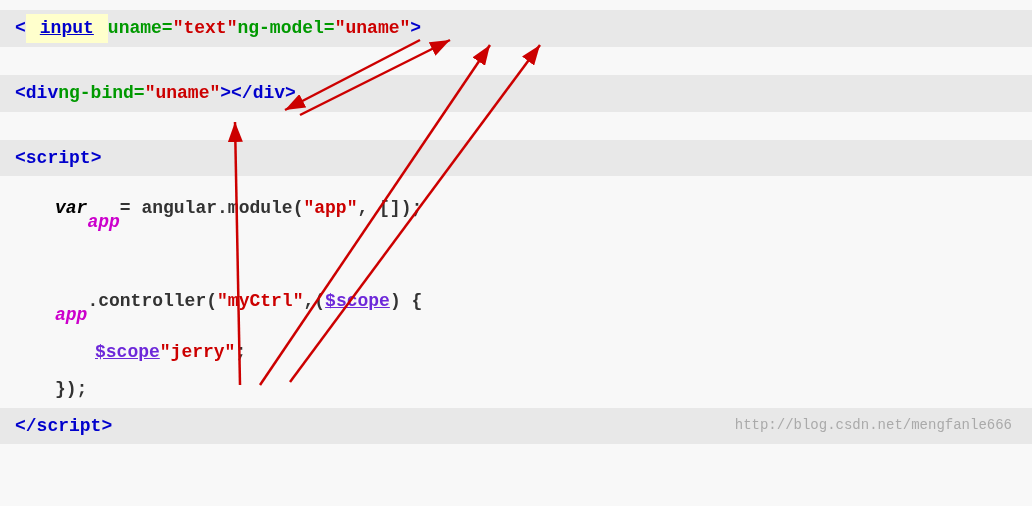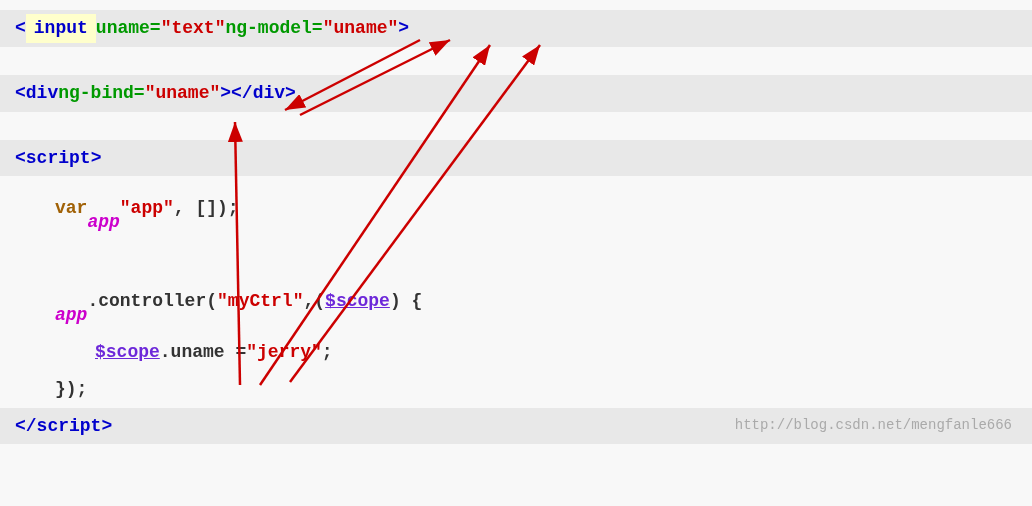--- a/index.html
+++ b/index.html
@@ -35,30 +35,31 @@
     }
 
     .code-line.highlighted {
       background: #e8e8e8;
     }
 
     .tag-bracket { color: #0000cc; }
     .tag-name { color: #0000cc; }
     .attr-name { color: #009900; }
     .attr-value { color: #cc0000; }
-    .keyword { color: #a16207; }
+    .keyword { color: #000000; font-style: italic; }
     .string { color: #cc0000; }
     .obj-ref { color: #cc00cc; font-style: italic; margin-top: 28px; }
     .param { color: #6d28d9; text-decoration: underline; }
     .plain { color: #333; }
     .comment-url { color: #aaa; font-size: 14px; font-weight: normal; position: absolute; right: 20px; bottom: 8px; margin-left: 28px; }
 
     .input-highlight {
       background: #ffffcc;
-      padding: 0 8px;
+      padding: 0 14px;
+      text-decoration: underline;
     }
 
     
     .arrow-overlay {
       position: absolute;
       top: 0;
       left: 0;
       width: 100%;
       height: 100%;
       pointer-events: none;
@@ -106,39 +107,39 @@
   <div class="code-line highlighted">
     <span class="tag-bracket">&lt;</span>
       <span class="tag-name">script</span>
       <span class="tag-bracket">&gt;</span>
   </div>
 
   <div class="code-line indent1">
     <span class="keyword">var</span>
       <span class="plain"> </span>
       <span class="obj-ref">app</span>
+      <span class="plain"> = angular.module(</span>
       <span class="string">"app"</span>
       <span class="plain">, []);</span>
   </div>
 
   <div class="empty-line"></div>
 
   <div class="code-line indent1">
     <span class="obj-ref">app</span>
       <span class="plain">.controller(</span>
       <span class="string">"myCtrl"</span>
       <span class="plain">, </span>
       <span class="plain">(</span>
       <span class="param">$scope</span>
       <span class="plain">) {</span>
   </div>
 
   <div class="code-line indent2">
     <span class="param">$scope</span>
-      <span class="plain">.uname = </span>
       <span class="string">"jerry"</span>
       <span class="plain">;</span>
   </div>
 
   <div class="code-line indent1">
     <span class="plain">});</span>
   </div>
 
   <div class="code-line highlighted">
     <span class="tag-bracket">&lt;/</span>

